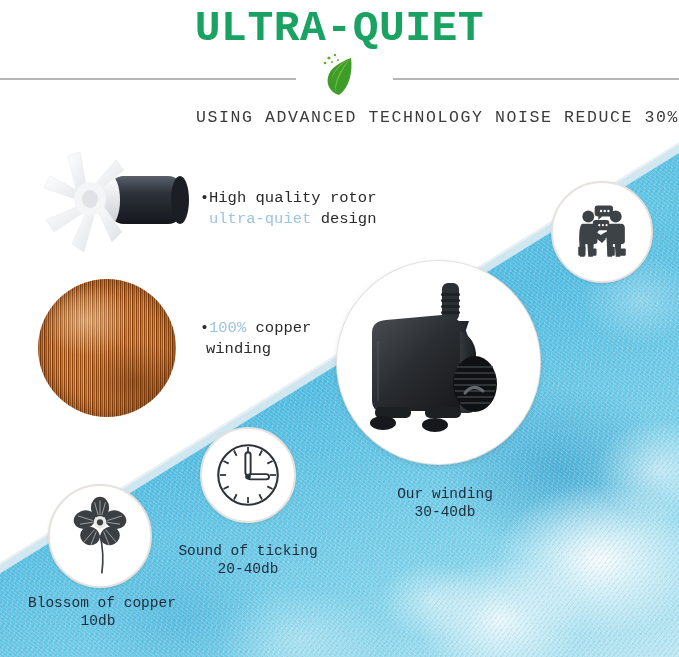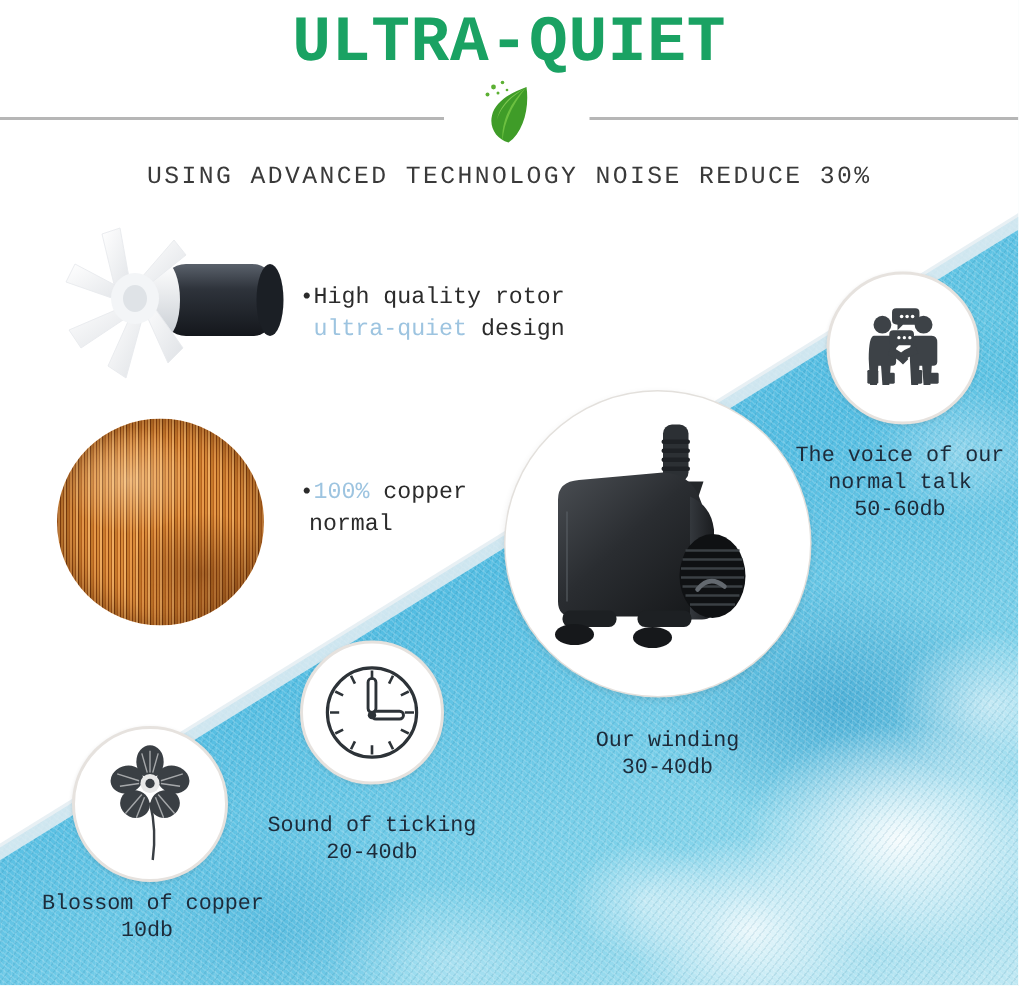--- a/index.html
+++ b/index.html
@@ -63,21 +63,21 @@
   .rule{
     position:absolute;height:2px;background:#b6b6b6;top:78px;
   }
   .rule.left{left:0;width:296px;}
   .rule.right{left:393px;width:286px;}
 
   .leafwrap{position:absolute;left:313px;top:52px;width:52px;height:48px;}
 
   .subtitle{
     position:absolute;left:0;right:0;top:108px;
-    text-align:center;
+    text-align:right;
     font-size:16.5px;
     letter-spacing:1.6px;
     color:#3a3a3a;
     white-space:nowrap;
   }
 
   
   .bullet{
     position:absolute;
     font-size:15.5px;line-height:20px;
@@ -203,21 +203,21 @@
 
   <div class="bullet" id="bullet-rotor">
     <span class="dot">•</span><span>High quality rotor</span>
     <span class="l2"><span class="hl">ultra-quiet</span><span> design</span></span>
   </div>
 
   <div class="copper-circle"></div>
 
   <div class="bullet" id="bullet-copper">
     <span class="dot">•</span><span class="hl">100%</span><span> copper</span>
-    <span class="l2">normal</span>
+    <span class="l2">winding</span>
   </div>
 
   <div class="badge" id="pump-badge">
     <svg viewBox="0 0 183 183" width="183" height="183">
       <defs>
         <linearGradient id="body" x1="0" y1="0" x2="1" y2="1">
           <stop offset="0%" stop-color="#4a4e53"></stop>
           <stop offset="45%" stop-color="#2a2d31"></stop>
           <stop offset="100%" stop-color="#141618"></stop>
         </linearGradient>
@@ -291,25 +291,20 @@
       </g>
       <path d="M28 22 h12 q3 0 3 3 v5 q0 3 -3 3 h-8 l-4 4 v-4 q-3 0 -3 -3 v-5 q0 -3 3 -3 Z"></path>
       <g fill="#ffffff">
         <circle cx="32" cy="27.5" r="1.2"></circle>
           <circle cx="36" cy="27.5" r="1.2"></circle>
           <circle cx="40" cy="27.5" r="1.2"></circle>
       </g>
     </svg>
   </div>
 
-  <div class="caption" id="cap-talk">
-    <div>The voice of our</div>
-    <div>normal talk</div>
-    <div>50-60db</div>
-  </div>
 
   <div class="badge" id="clock-badge">
     <svg viewBox="0 0 80 80" width="70" height="70">
       <circle cx="40" cy="40" r="34" fill="none" stroke="#2d3338" stroke-width="2.4"></circle>
       <g stroke="#2d3338" stroke-width="2">
         <line x1="40" y1="8" x2="40" y2="15"></line>
         <line x1="56" y1="12" x2="53" y2="18"></line>
         <line x1="68" y1="24" x2="62" y2="27"></line>
         <line x1="72" y1="40" x2="65" y2="40"></line>
         <line x1="68" y1="56" x2="62" y2="53"></line>

